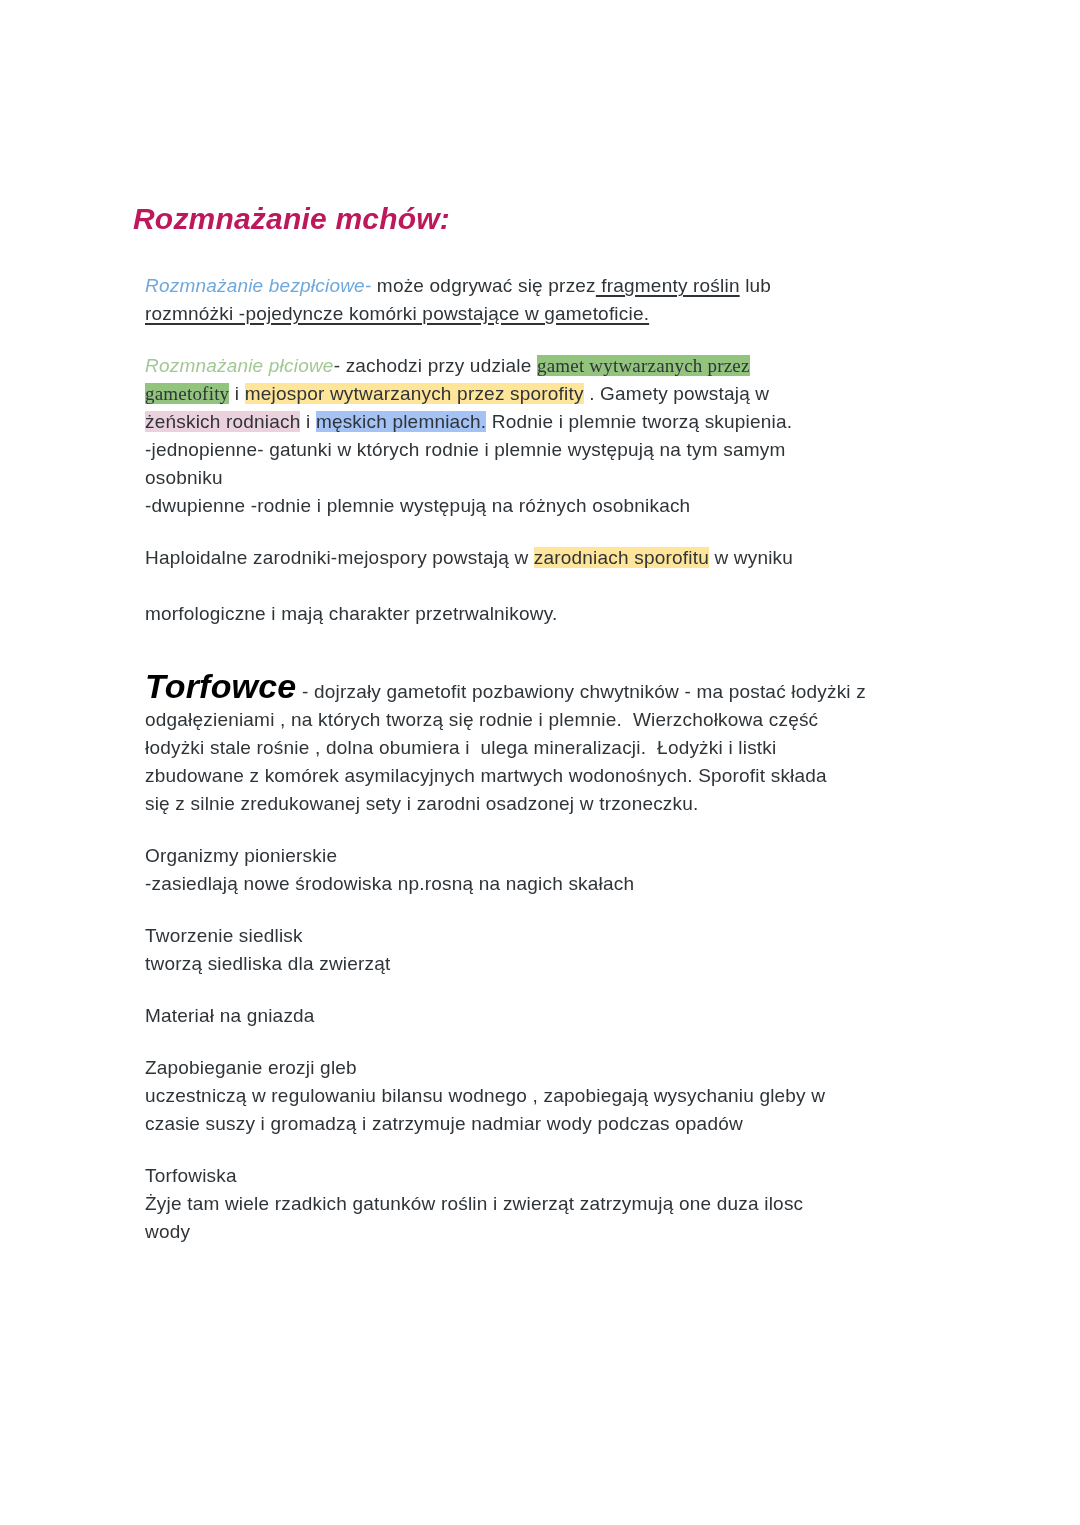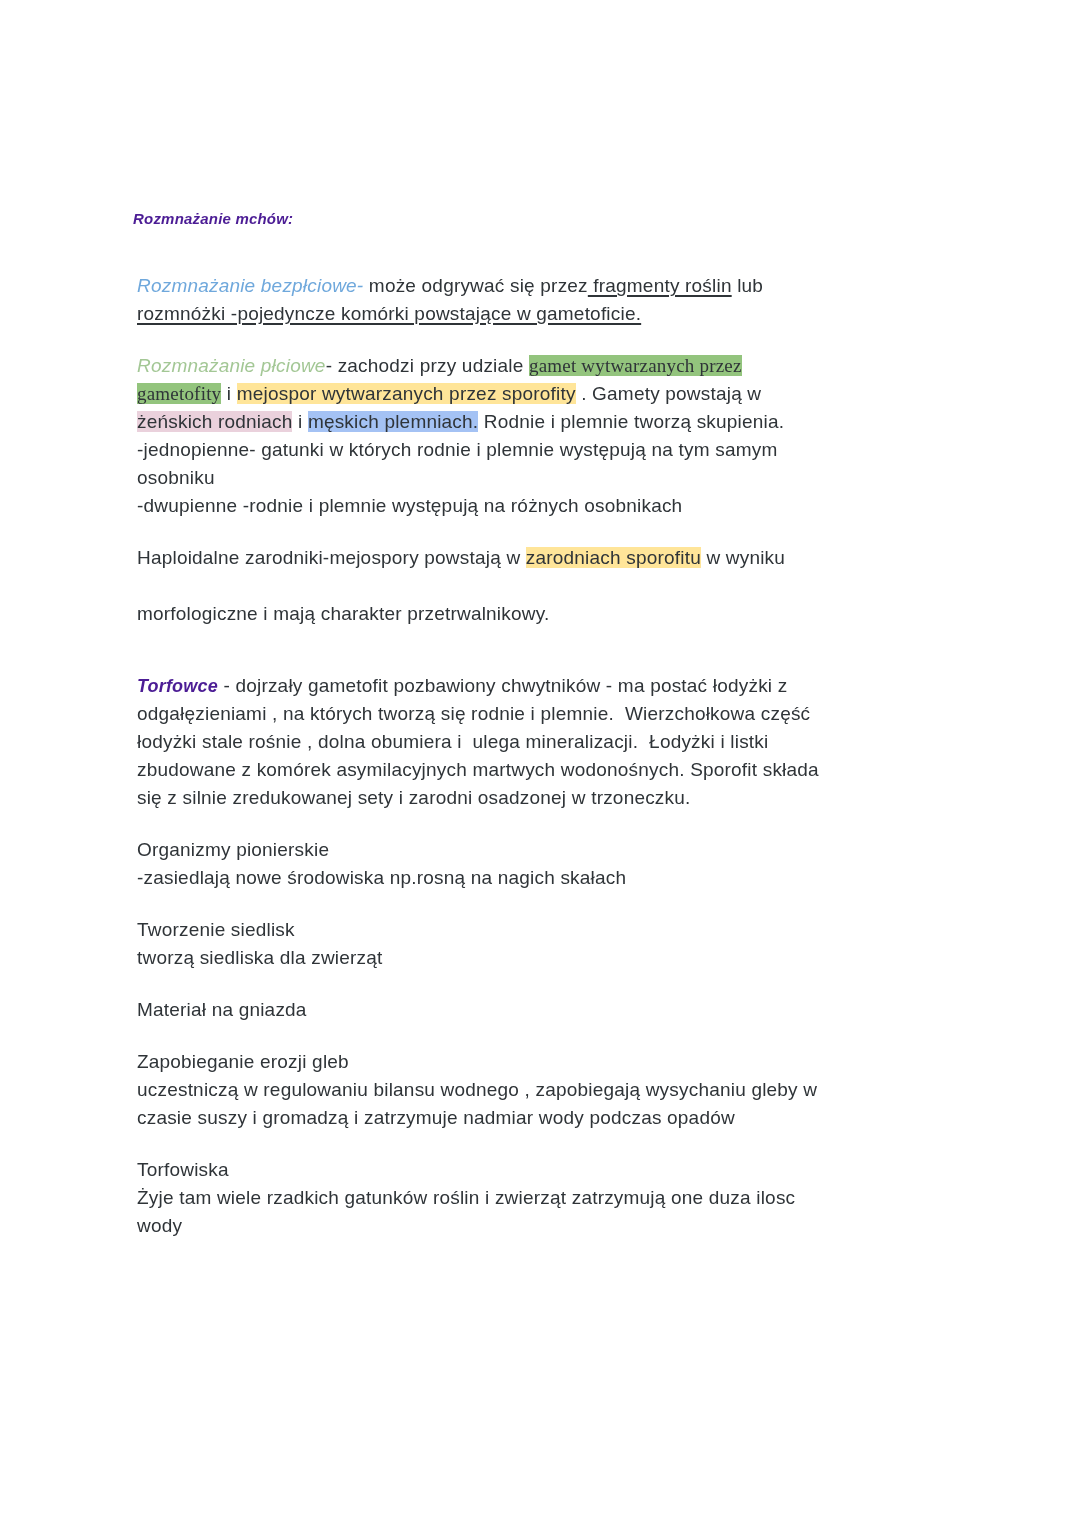--- a/index.html
+++ b/index.html
@@ -13,31 +13,31 @@
     font-family: "Liberation Sans", "DejaVu Sans", sans-serif;
     color: var(--text-color, #2f3438);
     overflow: hidden;
   }
   .doc {
     padding: 204px 127px 0 133px;
     box-sizing: border-box;
     width: 1080px;
   }
   .block {
-    margin: 0 0 24px 4px;
+    margin: 0 0 24px 12px;
     font-size: 19px;
     line-height: 28px;
     letter-spacing: 0.2px;
   }
   .block.h1, .block.h1-tight {
-    font-size: 15px;
+    font-size: 30px;
     line-height: 30px;
     font-weight: bold;
     font-style: italic;
-    color: #4c1d95;
+    color: #be185d;
     margin: 0 0 38px 0;
   }
   .block.h1-tight {
     margin: 0 0 8px 0;
   }
   .block.p-gap {
     margin-top: 44px;
   }
   span { white-space: pre-wrap; }
   .s-italic { font-style: italic; }
@@ -47,24 +47,24 @@
   .s-underline {
     text-decoration: underline;
     text-decoration-thickness: 1.5px;
     text-underline-offset: 3px;
   }
   .s-hl-green  { background: var(--hl-green, #93c47d); font-family: Liberation Serif, serif; }
   .s-hl-yellow { background: var(--hl-yellow, #ffe599); }
   .s-hl-pink   { background: var(--hl-pink, #ead1dc); }
   .s-hl-blue   { background: var(--hl-blue, #a4c2f4); text-align: right; }
   .s-big {
-    font-size: 18px;
+    font-size: 34px;
     font-style: italic;
     font-weight: 600;
-    color: #4c1d95;
+    color: #000000;
   }
 </style>
 </head>
 <body>
 
 <div class="doc">
   <div>
       <div class="block h1"><span>Rozmnażanie mchów:</span></div>
       <p class="block p"><span class="s-italic s-blue">Rozmnażanie bezpłciowe-</span><span> może odgrywać się przez</span><span class="s-underline"> fragmenty roślin</span><span> lub</span><br><span class="s-underline">rozmnóżki -pojedyncze komórki powstające w gametoficie.</span></p>
       <p class="block p"><span class="s-italic s-green">Rozmnażanie płciowe</span><span>- zachodzi przy udziale </span><span class="s-hl-green">gamet wytwarzanych przez</span><br><span class="s-hl-green">gametofity</span><span> i </span><span class="s-hl-yellow">mejospor wytwarzanych przez sporofity</span><span> . Gamety powstają w</span><br><span class="s-hl-pink">żeńskich rodniach</span><span> i </span><span class="s-hl-blue">męskich plemniach.</span><span> Rodnie i plemnie tworzą skupienia.</span><br><span>-jednopienne- gatunki w których rodnie i plemnie występują na tym samym</span><br><span>osobniku</span><br><span>-dwupienne -rodnie i plemnie występują na różnych osobnikach</span></p>

